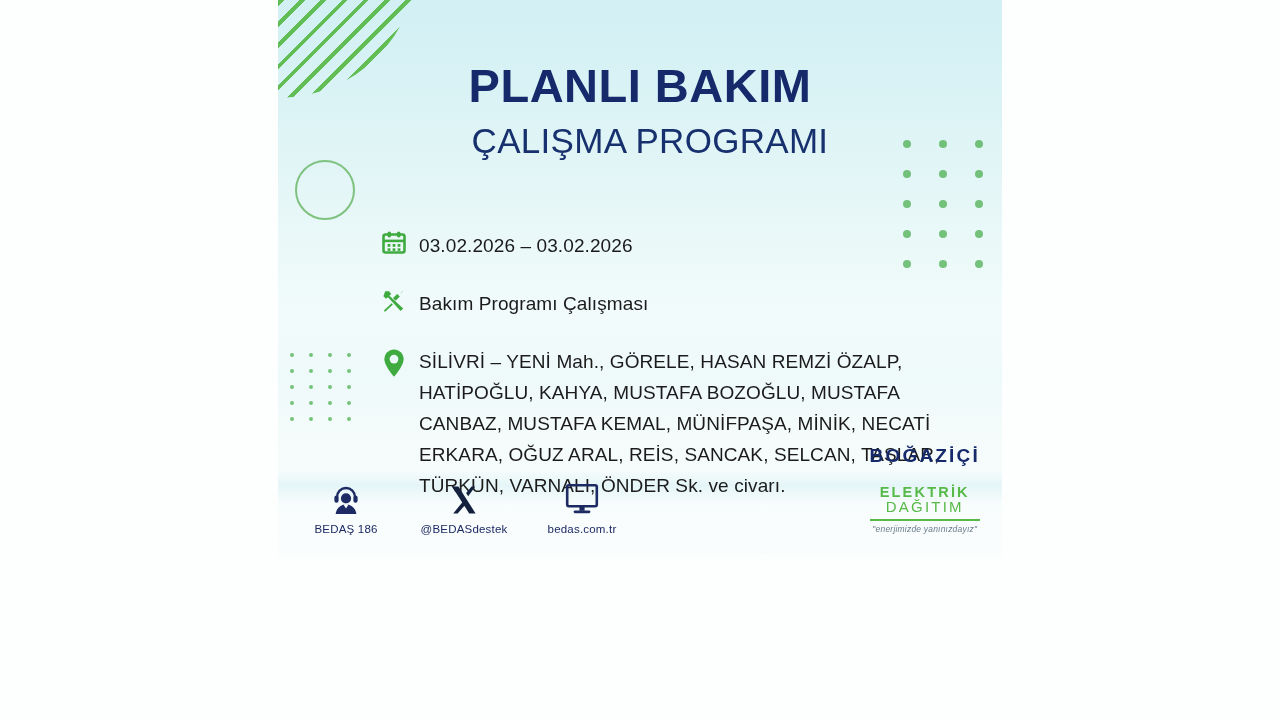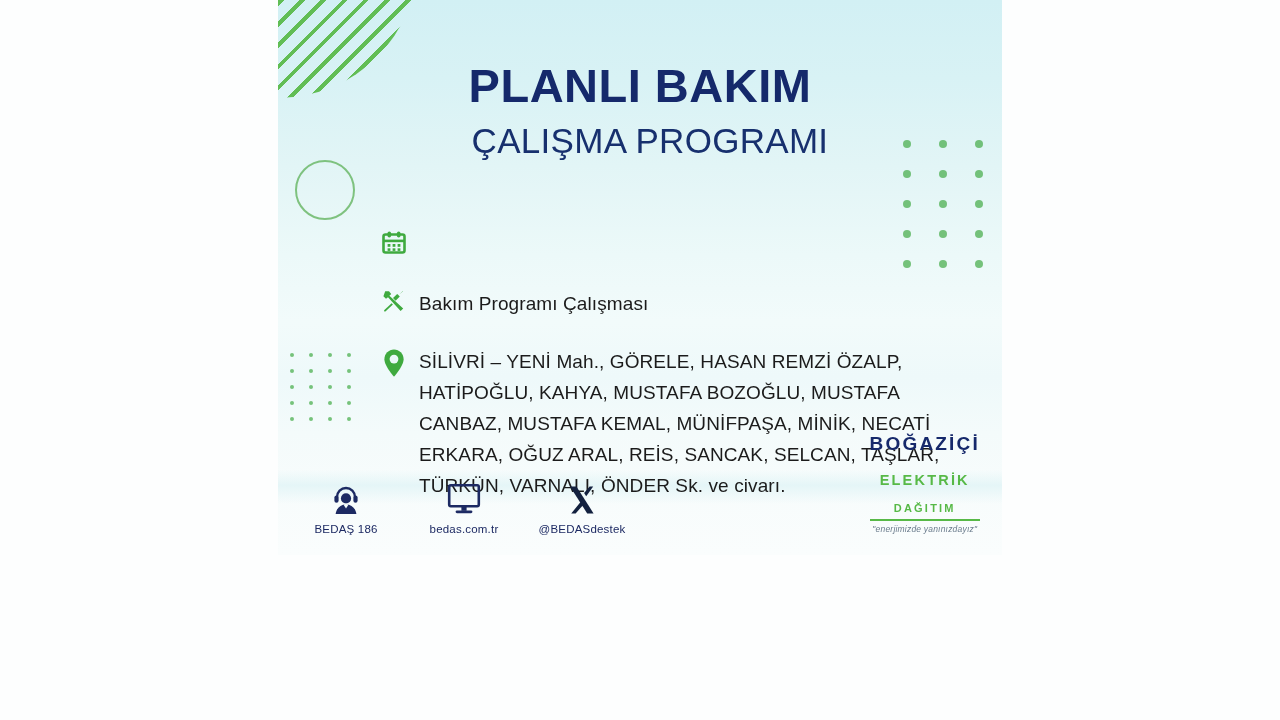--- a/index.html
+++ b/index.html
@@ -85,21 +85,21 @@
   .contacts{position:absolute;left:22px;bottom:10px;display:flex;gap:26px;}
   .contact{width:92px;text-align:center;}
   .contact .cico{height:40px;display:flex;align-items:flex-end;justify-content:center;}
   .contact .clabel{
     margin-top:7px;font-size:11.5px;color:#1d2a63;letter-spacing:.2px;white-space:nowrap;
   }
 
   .brand{position:absolute;right:22px;bottom:12px;text-align:center;line-height:1;}
   .brand .b1{font-size:19px;font-weight:bold;letter-spacing:2.2px;color:#16296b;margin-top:44px;}
   .brand .b2{font-size:14.5px;font-weight:bold;letter-spacing:2.2px;color:#57b947;margin-top:20px;}
-  .brand .b3{font-size:11px;font-weight:bold;letter-spacing:2.2px;color:#57b947;margin-top:16px;}
+  .brand .b3{font-size:15px;font-weight:normal;letter-spacing:2.2px;color:#57b947;margin-top:0;}
   .brand .bline{height:1.5px;background:#57b947;margin:5px 0 4px 0;}
   .brand .b4{font-size:8.5px;font-style:italic;color:#6a7b8c;letter-spacing:.2px;}
 </style>
 </head>
 <body>
 
 <div class="stage">
   <div class="poster">
 
     <div class="band"></div>
@@ -162,20 +162,21 @@
             <rect x="15.9" y="1.5" width="3.6" height="6" rx="1.8" fill="#3faa3f"></rect>
             <rect x="2.5" y="9.6" width="21" height="2.6" fill="#3faa3f"></rect>
             <rect x="6.6" y="14" width="2.8" height="2.8" fill="#3faa3f"></rect>
             <rect x="11.6" y="14" width="2.8" height="2.8" fill="#3faa3f"></rect>
             <rect x="16.6" y="14" width="2.8" height="2.8" fill="#3faa3f"></rect>
             <rect x="6.6" y="18.3" width="2.8" height="2.6" fill="#3faa3f"></rect>
             <rect x="11.6" y="18.3" width="2.8" height="2.6" fill="#3faa3f"></rect>
             <rect x="16.6" y="18.3" width="2.8" height="2.6" fill="#3faa3f"></rect>
           </svg>
         </span>
+        <span class="txt">03.02.2026 – 03.02.2026</span>
       </div>
 
 
       <div class="row">
         <span class="ico">
           <svg width="26" height="26" viewBox="0 0 26 26">
             <path d="M4.2 3.2 L8.0 3.2 L10.2 6.0 L8.4 7.8 L22.2 20.6 L19.6 23.0 L7.0 9.2 L5.0 10.8 L2.4 8.2 Z" fill="#3faa3f"></path>
             <path d="M21.8 3.0 L17.6 7.2 L16.2 5.9 L12.0 10.0 L14.6 12.7 L18.8 8.5 L17.5 7.3 L22.0 3.2 Z" fill="#3faa3f"></path>
             <path d="M10.6 15.2 L3.4 22.0 C2.6 22.9 3.4 24.0 4.4 23.4 L11.9 16.6 Z" fill="#3faa3f"></path>
           </svg>
@@ -208,40 +209,40 @@
               <circle cx="17" cy="16.4" r="5.1" fill="#1d2a63"></circle>
               <path d="M6.6 32 C7.6 25.6 11.6 22.4 17 22.4 C22.4 22.4 26.4 25.6 27.4 32 Z" fill="#1d2a63"></path>
               <path d="M14.6 22.8 L17 26.4 L19.4 22.8 L17 21.6 Z" fill="#f3fbfb"></path>
             </svg>
           </span>
           <div class="clabel">BEDAŞ 186</div>
         </div>
 
         <div class="contact">
           <span class="cico">
+            <svg width="32" height="32" viewBox="0 0 32 32">
+              <path d="M4.0 2.6 H10.4 L27.6 29.4 H21.2 Z" fill="#13213f"></path>
+              <path d="M5.2 29.4 L15.0 17.6 L17.2 20.9 L9.6 29.4 Z" fill="#13213f"></path>
+              <path d="M20.2 12.2 L27.2 2.6 H23.6 L18.1 9.0 Z" fill="#13213f"></path>
+            </svg>
+          </span>
+          <div class="clabel">@BEDASdestek</div>
+        </div>
+
+        <div class="contact">
+          <span class="cico">
             <svg width="36" height="34" viewBox="0 0 36 34">
               <rect x="3.2" y="3.2" width="29.6" height="21" rx="1.6" fill="none" stroke="#1d2a63" stroke-width="2.6"></rect>
               <rect x="15.4" y="24.2" width="5.2" height="4.6" fill="#1d2a63"></rect>
               <rect x="9.6" y="28.4" width="16.8" height="2.8" rx="1.4" fill="#1d2a63"></rect>
             </svg>
           </span>
           <div class="clabel">bedas.com.tr</div>
         </div>
 
-        <div class="contact">
-          <span class="cico">
-            <svg width="32" height="32" viewBox="0 0 32 32">
-              <path d="M4.0 2.6 H10.4 L27.6 29.4 H21.2 Z" fill="#13213f"></path>
-              <path d="M5.2 29.4 L15.0 17.6 L17.2 20.9 L9.6 29.4 Z" fill="#13213f"></path>
-              <path d="M20.2 12.2 L27.2 2.6 H23.6 L18.1 9.0 Z" fill="#13213f"></path>
-            </svg>
-          </span>
-          <div class="clabel">@BEDASdestek</div>
-        </div>
-
       </div>
 
       <div class="brand">
         <div class="b1">BOĞAZİÇİ</div>
         <div class="b2">ELEKTRİK</div>
         <div class="b3">DAĞITIM</div>
         <div class="bline"></div>
         <div class="b4">"enerjimizde yanınızdayız"</div>
       </div>
 

